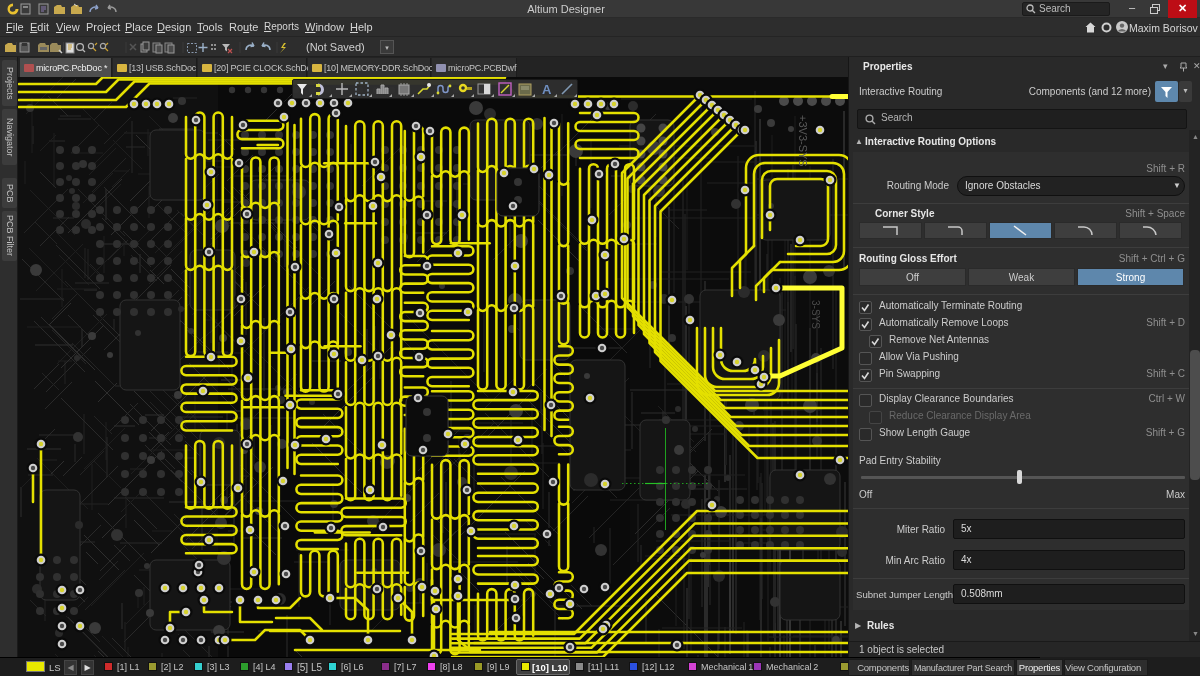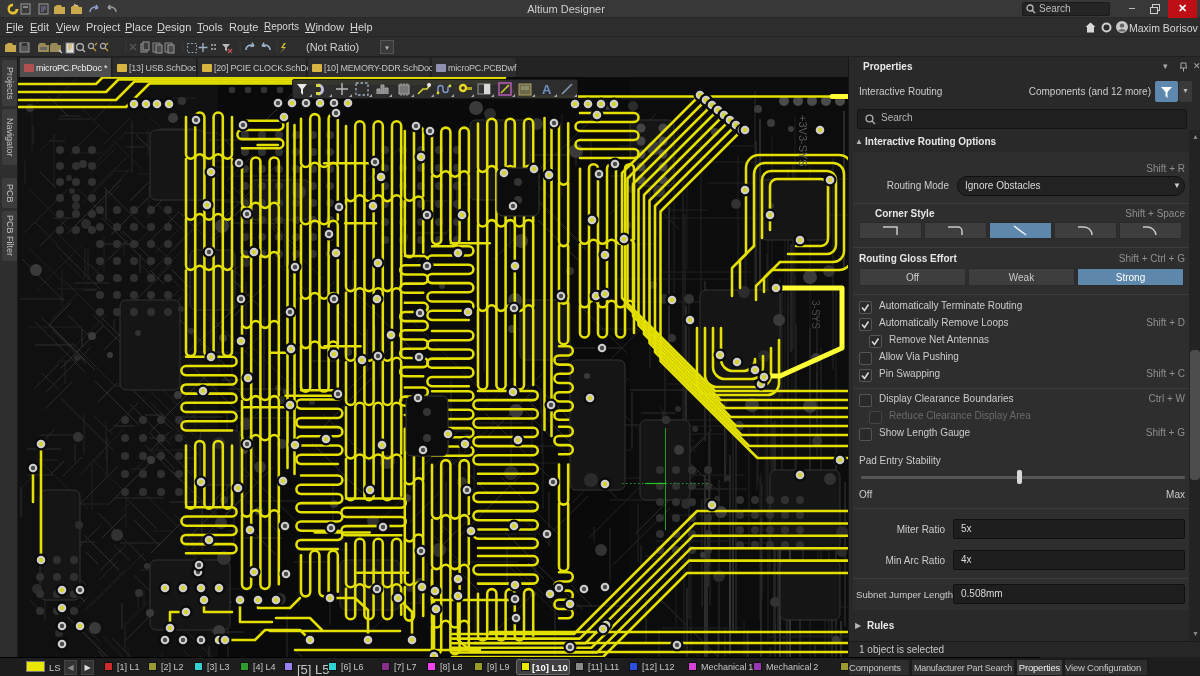--- a/index.html
+++ b/index.html
@@ -86,21 +86,21 @@
       <rect x="187.5" y="3.5" width="9" height="9" fill="none" stroke="#8a9ab0" stroke-dasharray="2,1.5"></rect>
       <path d="M203,3 v9 M198.5,7.5 h9" stroke="#9ab0c8" stroke-width="1.4"></path>
       <path d="M212,4 v2 m0,2 v2 m3,-6 v2 m0,2 v2" stroke="#aaa" stroke-width="1.6"></path>
       <path d="M222,4 h8 l-3,3.5 v4 l-2,-1.5 v-2.5 Z" fill="#b8b8b8"></path>
       <path d="M228,9 l4,4 m0,-4 l-4,4" stroke="#c05050" stroke-width="1.2"></path>
       <path d="M246,10 a5,5 0 0 1 8,-4 l-2,-3.5 m2,3.5 l-3.5,0.5" stroke="#9ab0c8" stroke-width="1.5" fill="none"></path>
       <path d="M270,10 a5,5 0 0 0 -8,-4 l2,-3.5 m-2,3.5 l3.5,0.5" stroke="#9ab0c8" stroke-width="1.5" fill="none"></path>
       <path d="M284,3 l-3,5 h3 l-4,5 6,-6 h-3 l3,-4 Z" fill="#d8c030"></path>
       <path d="M16.5,2 v11 M63.5,2 v11 M126,2 v11 M183,2 v11 M240,2 v11 M277,2 v11" stroke="#3a3a3a"></path>
     </svg>
-    <div class="abs tx" style="left:306px;top:4px;font-size:11px;color:#cfcfcf">(Not Ratio)</div>
+    <div class="abs tx" style="left:306px;top:4px;font-size:11px;color:#cfcfcf">(Not Saved)</div>
     <div class="abs" style="left:380px;top:3px;width:14px;height:14px;background:#3a3a3a;border:1px solid #555;color:#bbb;font-size:7px;text-align:center;line-height:13px">▾</div>
   </div>
 <div class="abs" style="left:0;top:57px;width:1200px;height:20px;background:#232323">
     <div class="abs" style="left:20px;top:1px;width:92px;height:19px;background:#4e4e4e;border-right:1px solid #1c1c1c">
       <div class="abs" style="left:4px;top:6px;width:10px;height:8px;background:#b05050;border-radius:1px"></div>
       <div class="abs tx" style="left:16px;top:5px;font-size:9px;letter-spacing:-0.2px;color:#f0f0f0">microPC.PcbDoc *</div>
     </div>
     <div class="abs" style="left:113px;top:1px;width:84px;height:19px;background:#2d2d2d;border-right:1px solid #1c1c1c">
       <div class="abs" style="left:4px;top:6px;width:10px;height:8px;background:#d8b540;border-radius:1px"></div>
       <div class="abs tx" style="left:16px;top:5px;font-size:9px;letter-spacing:-0.2px;color:#c4c4c4">[13] USB.SchDoc</div>
@@ -1980,37 +1980,37 @@
     <div class="abs" style="left:81px;top:2px;width:13px;height:15px;background:#333;border:1px solid #444;color:#ddd;text-align:center;line-height:13px;font-size:8px">▶</div>
     <div class="abs" style="left:104px;top:4px;width:9px;height:9px;background:#d02b2b;border:1px solid #111"></div>
     <div class="abs tx" style="left:117px;top:4px;font-size:9px">[1] L1</div>
     <div class="abs" style="left:148px;top:4px;width:9px;height:9px;background:#9a9a30;border:1px solid #111"></div>
     <div class="abs tx" style="left:161px;top:4px;font-size:9px">[2] L2</div>
     <div class="abs" style="left:194px;top:4px;width:9px;height:9px;background:#35d0d0;border:1px solid #111"></div>
     <div class="abs tx" style="left:207px;top:4px;font-size:9px">[3] L3</div>
     <div class="abs" style="left:240px;top:4px;width:9px;height:9px;background:#2d9e2d;border:1px solid #111"></div>
     <div class="abs tx" style="left:253px;top:4px;font-size:9px">[4] L4</div>
     <div class="abs" style="left:284px;top:4px;width:9px;height:9px;background:#9a7ff0;border:1px solid #111"></div>
-    <div class="abs tx" style="left:297px;top:4px;font-size:13px">[5] L5</div>
+    <div class="abs tx" style="left:297px;top:4px;font-size:10px">[5] L5</div>
     <div class="abs" style="left:328px;top:4px;width:9px;height:9px;background:#2fd3d3;border:1px solid #111"></div>
     <div class="abs tx" style="left:341px;top:4px;font-size:9px">[6] L6</div>
     <div class="abs" style="left:381px;top:4px;width:9px;height:9px;background:#8a2d8a;border:1px solid #111"></div>
     <div class="abs tx" style="left:394px;top:4px;font-size:9px">[7] L7</div>
     <div class="abs" style="left:427px;top:4px;width:9px;height:9px;background:#f040f0;border:1px solid #111"></div>
     <div class="abs tx" style="left:440px;top:4px;font-size:9px">[8] L8</div>
     <div class="abs" style="left:474px;top:4px;width:9px;height:9px;background:#9a9a26;border:1px solid #111"></div>
     <div class="abs tx" style="left:487px;top:4px;font-size:9px">[9] L9</div>
     <div class="abs" style="left:575px;top:4px;width:9px;height:9px;background:#8a8a8a;border:1px solid #111"></div>
     <div class="abs tx" style="left:588px;top:4px;font-size:9px">[11] L11</div>
     <div class="abs" style="left:629px;top:4px;width:9px;height:9px;background:#2b50e0;border:1px solid #111"></div>
     <div class="abs tx" style="left:642px;top:4px;font-size:9px">[12] L12</div>
     <div class="abs" style="left:688px;top:4px;width:9px;height:9px;background:#d543d5;border:1px solid #111"></div>
     <div class="abs tx" style="left:701px;top:4px;font-size:9px">Mechanical 1</div>
     <div class="abs" style="left:753px;top:4px;width:9px;height:9px;background:#9a35b5;border:1px solid #111"></div>
     <div class="abs tx" style="left:766px;top:4px;font-size:9px">Mechanical 2</div>
     <div class="abs" style="left:840px;top:4px;width:9px;height:9px;background:#9a9a30;border:1px solid #111"></div>
     <div class="abs" style="left:516px;top:1px;width:54px;height:16px;background:#404040;border:1px solid #6a6a6a;border-radius:2px"></div>
     <div class="abs" style="left:521px;top:4px;width:9px;height:9px;background:#e8e800;border:1px solid #111"></div>
     <div class="abs tx" style="left:532px;top:4px;font-size:9.5px;font-weight:bold;color:#fff">[10] L10</div>
-    <div class="abs" style="left:848px;top:1px;width:62px;height:17px;background:#2d2d2d;border:1px solid #1a1a1a;color:#c6c6c6;font-size:9.5px;letter-spacing:-0.2px;text-align:left;line-height:16px">Components</div>
+    <div class="abs" style="left:848px;top:1px;width:62px;height:17px;background:#2d2d2d;border:1px solid #1a1a1a;color:#c6c6c6;font-size:9.5px;letter-spacing:-0.2px;text-align:right;line-height:16px">Components</div>
     <div class="abs" style="left:911px;top:1px;width:104px;height:17px;background:#2d2d2d;border:1px solid #1a1a1a;color:#c6c6c6;font-size:9px;letter-spacing:-0.2px;text-align:center;line-height:16px">Manufacturer Part Search</div>
     <div class="abs" style="left:1016px;top:1px;width:47px;height:17px;background:#3f3f3f;border:1px solid #1a1a1a;color:#eee;font-size:9.5px;letter-spacing:-0.2px;text-align:center;line-height:16px">Properties</div>
     <div class="abs" style="left:1064px;top:1px;width:84px;height:17px;background:#2d2d2d;border:1px solid #1a1a1a;color:#c6c6c6;font-size:9.5px;letter-spacing:-0.2px;text-align:left;line-height:16px">View Configuration</div>
   </div>
 </body></html>

